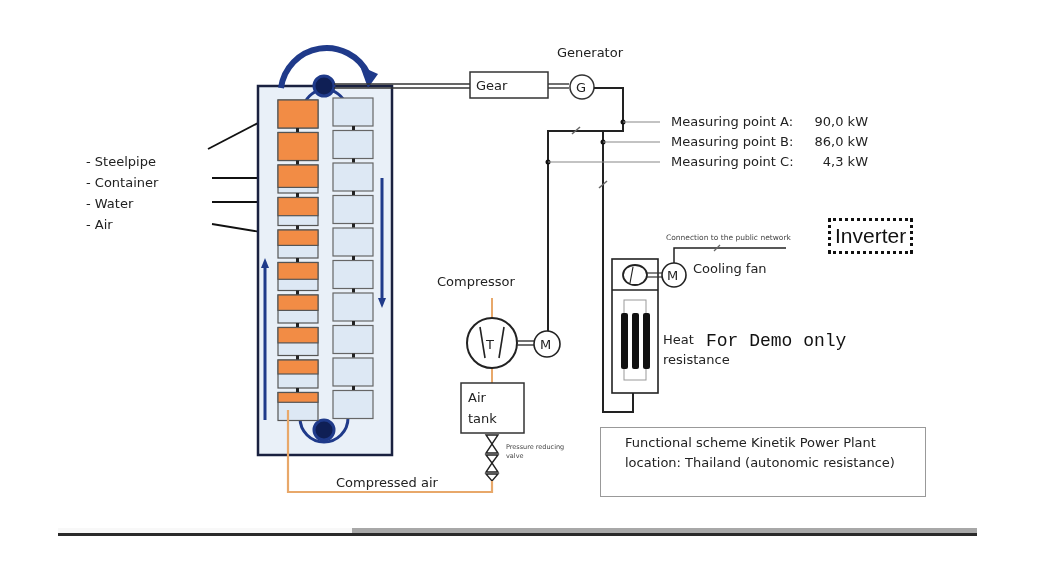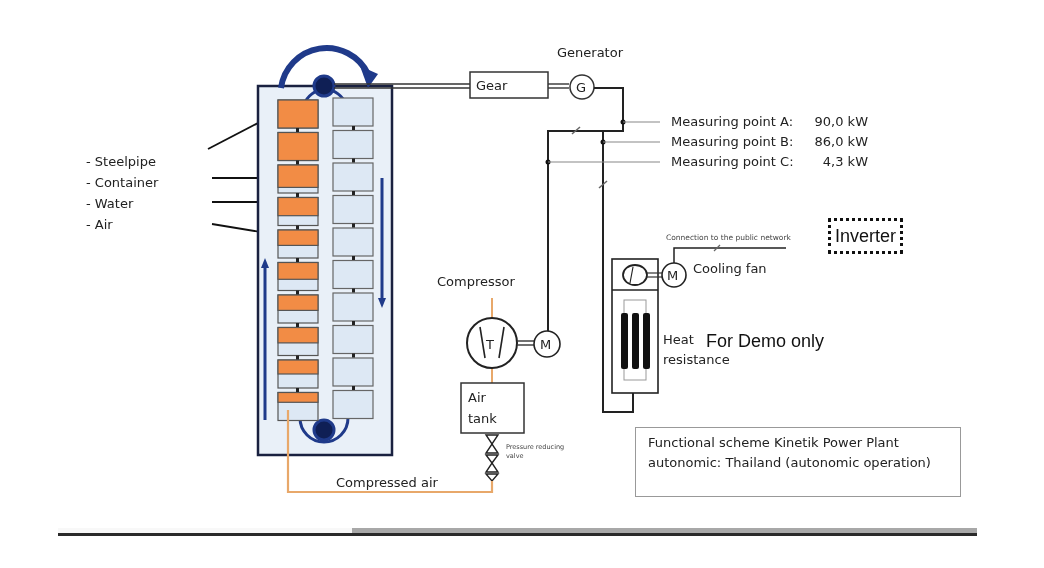--- a/index.html
+++ b/index.html
@@ -2,26 +2,26 @@
 <html><head>
 <meta charset="utf-8">
 <style>
   html, body { margin: 0; padding: 0; background: #ffffff; }
   body { width: 1044px; height: 568px; position: relative; overflow: hidden;
          font-family: "DejaVu Sans", sans-serif; }
   #stage { position: absolute; left: 0; top: 0; width: 1044px; height: 568px; }
   svg text { font-family: "DejaVu Sans", sans-serif; fill: #222; }
   .lbl { font-size: 13px; }
   .lbl-sm { font-size: 6.5px; fill: #444; }
-  .overlay { position: absolute; font-family: Liberation Sans, sans-serif; color: #111; }
+  .overlay { position: absolute; font-family: Liberation Mono, monospace; color: #111; }
   #demo-text { left: 706px; top: 331px; font-size: 18px; }
-  #inverter-box { left: 828px; top: 218px; padding: 0 4px; font-size: 18px; line-height: 30px;
+  #inverter-box { left: 828px; top: 218px; padding: 0 4px; font-size: 21px; line-height: 30px;
                   border: 3px dotted #111; border-radius: 1px; font-family: "Liberation Sans", sans-serif; }
-  #info-box { position: absolute; left: 635px; top: 427px; width: 326px; height: 70px;
-              border: 1.5px solid #999; box-sizing: border-box; padding: 5px 12px;
+  #info-box { position: absolute; left: 600px; top: 427px; width: 326px; height: 70px;
+              border: 1.5px solid #999; box-sizing: border-box; padding: 5px 24px;
               font-family: "DejaVu Sans", sans-serif; font-size: 13px; line-height: 20px; color: #222; }
   #info-box div { white-space: nowrap; }
   #progress { position: absolute; left: 58px; top: 528px; width: 919px; height: 8px; }
   #progress .track { position: absolute; left: 0; top: 0; width: 100%; height: 5px; background: #a8a8a8; }
   #progress .played { position: absolute; left: 0; top: 0; height: 5px; background: #f8f8f8; }
   #progress .base { position: absolute; left: 0; top: 5px; width: 100%; height: 3px; background: #2a2a2a; }
 </style>
 </head>
 <body>
 
@@ -256,20 +256,20 @@
   <text class="lbl" x="663" y="344">Heat</text>
   <text class="lbl" x="663" y="364">resistance</text>
 </svg>
 </div>
 
 <div class="overlay" id="inverter-box">Inverter</div>
 <div class="overlay" id="demo-text">For Demo only</div>
 
 <div id="info-box">
   <div>Functional scheme Kinetik Power Plant</div>
-  <div>autonomic: Thailand (autonomic operation)</div>
+  <div>location: Thailand (autonomic resistance)</div>
 </div>
 
 <div id="progress">
   <div class="track"></div>
   <div class="played" id="progress-played" style="width: 32%;"></div>
   <div class="base"></div>
 </div>
 
 </body></html>

